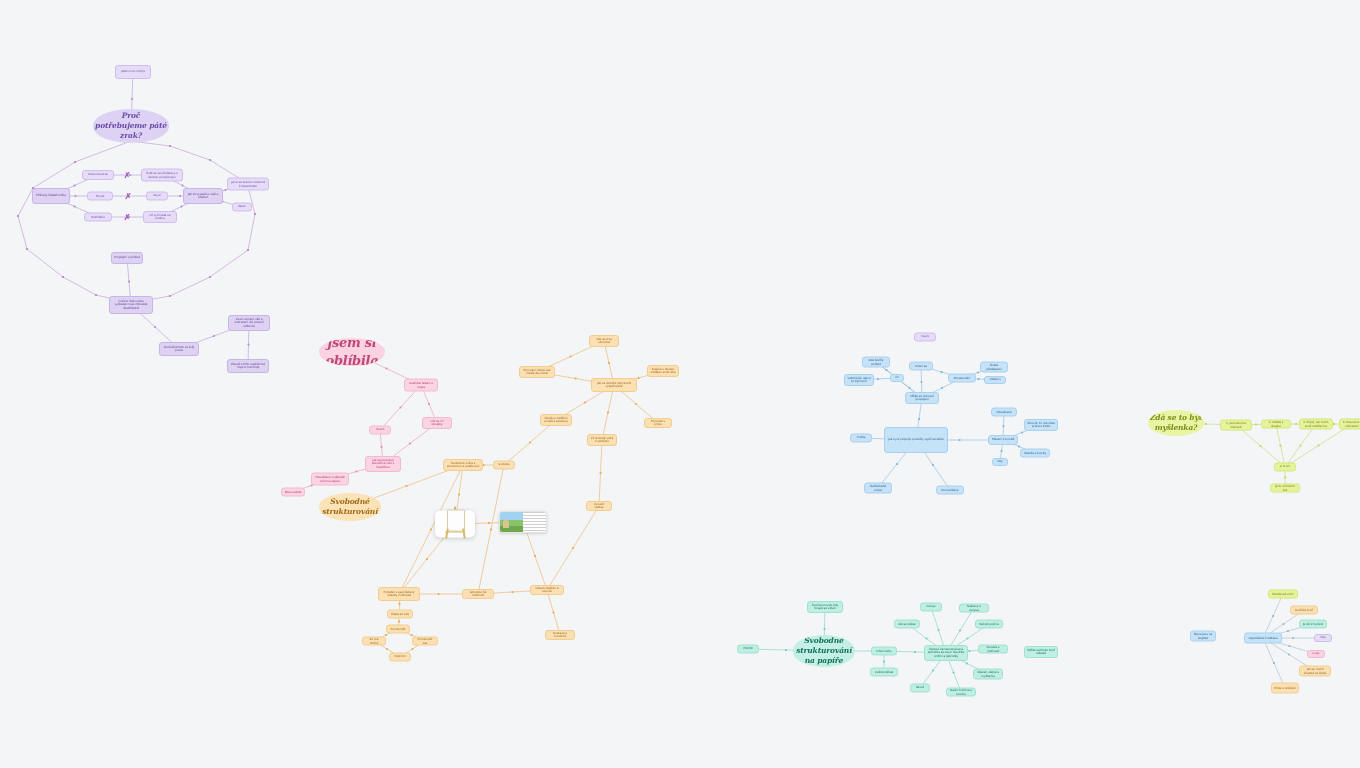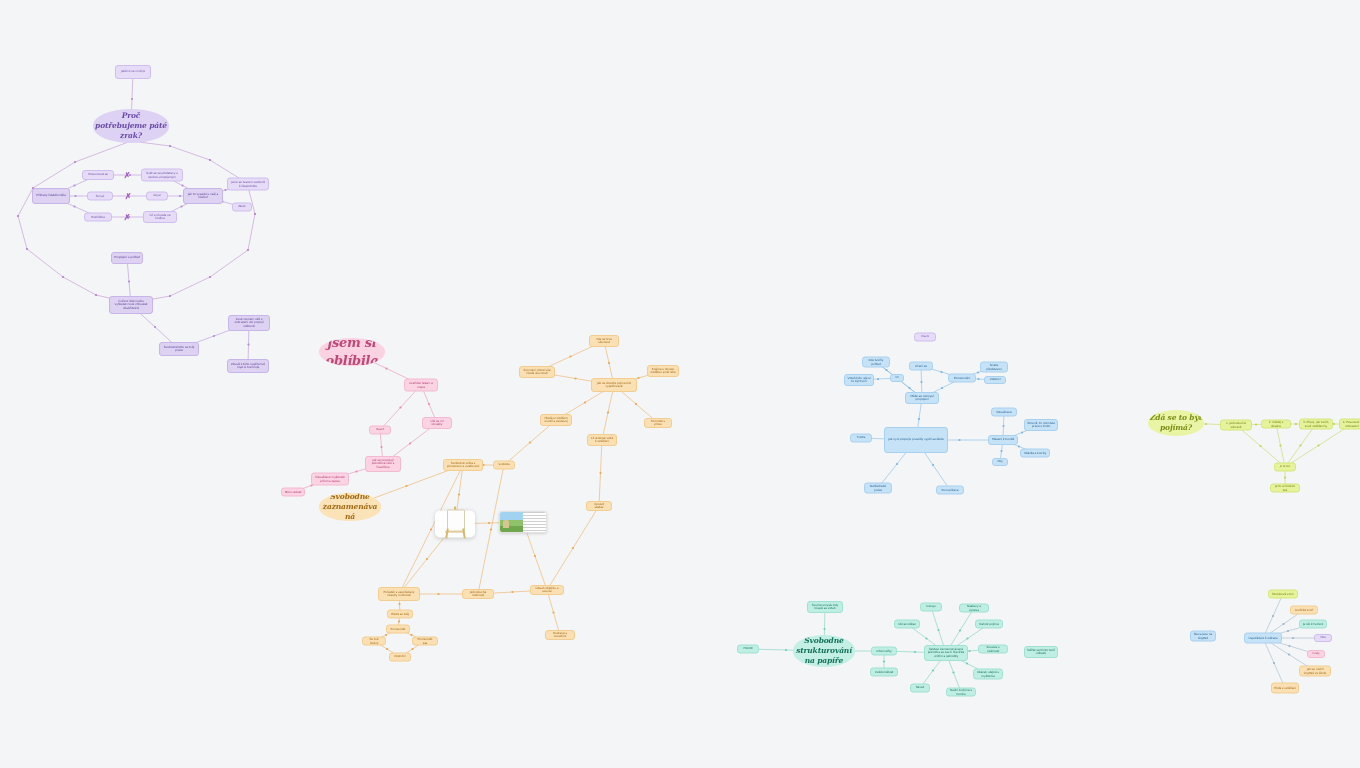--- a/index.html
+++ b/index.html
@@ -321,21 +321,21 @@
     <div class="xmark" style="left: 127px; top: 175px; font-size: 8px;">✗</div>
     <div class="xmark" style="left: 128px; top: 196px; font-size: 8px;">✗</div>
     <div class="xmark" style="left: 127px; top: 217px; font-size: 8px;">✗</div>
     <div class="node ttl-pk title" style="left: 352px; top: 352px; width: 66px; height: 28px; font-size: 13px;">Proč jsem si oblíbila OrgPad?</div>
     <div class="node pk" style="left: 421px; top: 385px; width: 34px; height: 13px; font-size: 2.9px;">Grafické řešení a mapa</div>
     <div class="node pk" style="left: 437px; top: 423px; width: 30px; height: 12px; font-size: 2.9px;">Líbí se mi obrázky</div>
     <div class="node pk" style="left: 380px; top: 430px; width: 22px; height: 9px; font-size: 2.6px;">Hlavně</div>
     <div class="node pk" style="left: 383px; top: 464px; width: 36px; height: 16px; font-size: 2.9px;">Jak se propojují jednotlivé věci s hlavičkou</div>
     <div class="node pk" style="left: 330px; top: 479px; width: 38px; height: 13px; font-size: 2.9px;">Vizualizace myšlenek a formu zapisu</div>
     <div class="node pk" style="left: 293px; top: 492px; width: 24px; height: 9px; font-size: 2.9px;">Mám radost</div>
-    <div class="node ttl-or title" style="left: 350px; top: 507px; width: 62px; height: 28px; font-size: 7.5px;">Svobodné zaznamenávaná</div>
+    <div class="node ttl-or title" style="left: 350px; top: 507px; width: 62px; height: 28px; font-size: 7.5px;">Svobodné strukturování</div>
     <div class="node or" style="left: 614px; top: 385px; width: 46px; height: 14px; font-size: 2.9px;">Jak se dozvíte pojmenně vyjadřované</div>
     <div class="node or" style="left: 604px; top: 341px; width: 30px; height: 12px; font-size: 2.9px;">Vše se trvá slovnost</div>
     <div class="node or" style="left: 537px; top: 372px; width: 36px; height: 12px; font-size: 2.9px;">Srovnání, které vše hledá slovnosti</div>
     <div class="node or" style="left: 663px; top: 371px; width: 32px; height: 12px; font-size: 2.9px;">Krajina s obrazu oddělen směrníka</div>
     <div class="node or" style="left: 658px; top: 423px; width: 28px; height: 10px; font-size: 2.9px;">Formáte s plnou</div>
     <div class="node or" style="left: 556px; top: 420px; width: 32px; height: 12px; font-size: 2.9px;">Hledá s rozdílem úvodíl a sestavuj</div>
     <div class="node or" style="left: 602px; top: 440px; width: 30px; height: 12px; font-size: 2.9px;">Cíl stránek vzdá k vzdělání</div>
     <div class="node or" style="left: 599px; top: 506px; width: 26px; height: 10px; font-size: 2.9px;">Upravit sestav</div>
     <div class="node or" style="left: 463px; top: 465px; width: 40px; height: 12px; font-size: 2.9px;">Svobodná volba s písmenem a uvažování</div>
     <div class="node or" style="left: 504px; top: 465px; width: 22px; height: 9px; font-size: 2.6px;">Svoboda</div>
@@ -359,21 +359,21 @@
     <div class="node bl" style="left: 859px; top: 380px; width: 30px; height: 12px; font-size: 2.9px;">Vztah kdo, ale si to být tvoří</div>
     <div class="node bl" style="left: 897px; top: 378px; width: 14px; height: 8px; font-size: 2.6px;">Cíl</div>
     <div class="node bl" style="left: 861px; top: 438px; width: 22px; height: 9px; font-size: 2.6px;">Tvorba</div>
     <div class="node bl" style="left: 1003px; top: 440px; width: 30px; height: 10px; font-size: 2.9px;">Hlásení k tvorbě</div>
     <div class="node bl" style="left: 1004px; top: 412px; width: 26px; height: 9px; font-size: 2.9px;">Vizualizace</div>
     <div class="node bl" style="left: 1041px; top: 425px; width: 34px; height: 12px; font-size: 2.9px;">Slovník, to rozmísta práce s tímto</div>
     <div class="node bl" style="left: 1035px; top: 453px; width: 30px; height: 9px; font-size: 2.9px;">Ukázka s tvorby</div>
     <div class="node bl" style="left: 1000px; top: 462px; width: 16px; height: 8px; font-size: 2.6px;">Věty</div>
     <div class="node bl" style="left: 878px; top: 488px; width: 28px; height: 11px; font-size: 2.9px;">Nahlédnuté práce</div>
     <div class="node bl" style="left: 950px; top: 490px; width: 28px; height: 9px; font-size: 2.9px;">Komunikace</div>
-    <div class="node ttl-gr title" style="left: 1176px; top: 423px; width: 56px; height: 26px; font-size: 7.5px;">Zdá se to být pojímá?</div>
+    <div class="node ttl-gr title" style="left: 1176px; top: 423px; width: 56px; height: 26px; font-size: 7.5px;">Zdá se to být myšlenka?</div>
     <div class="node gr" style="left: 1236px; top: 425px; width: 32px; height: 11px; font-size: 2.9px;">1. Jednoduché zobrazit</div>
     <div class="node gr" style="left: 1276px; top: 424px; width: 30px; height: 9px; font-size: 2.9px;">2. Udělej s obsahu</div>
     <div class="node gr" style="left: 1316px; top: 424px; width: 34px; height: 11px; font-size: 2.9px;">3. Připoj, jak tvořit, znali vzdělaniny</div>
     <div class="node gr" style="left: 1352px; top: 424px; width: 26px; height: 11px; font-size: 2.9px;">4. Posunout s zobrazení</div>
     <div class="node gr" style="left: 1285px; top: 467px; width: 22px; height: 9px; font-size: 2.6px;">Je to tvé</div>
     <div class="node gr" style="left: 1285px; top: 488px; width: 30px; height: 9px; font-size: 2.9px;">Je to a hlídá to tvé</div>
     <div class="node ttl-te title" style="left: 824px; top: 651px; width: 62px; height: 32px; font-size: 7.5px; text-align: center;">Svobodné strukturování na papíře</div>
     <div class="node te" style="left: 748px; top: 649px; width: 22px; height: 9px; font-size: 2.6px;">Protilidí</div>
     <div class="node te" style="left: 825px; top: 607px; width: 36px; height: 12px; font-size: 2.9px;">Svoj ke smyslu kdy koupě se vztah</div>
     <div class="node te" style="left: 884px; top: 651px; width: 26px; height: 9px; font-size: 2.9px;">Informačky</div>

